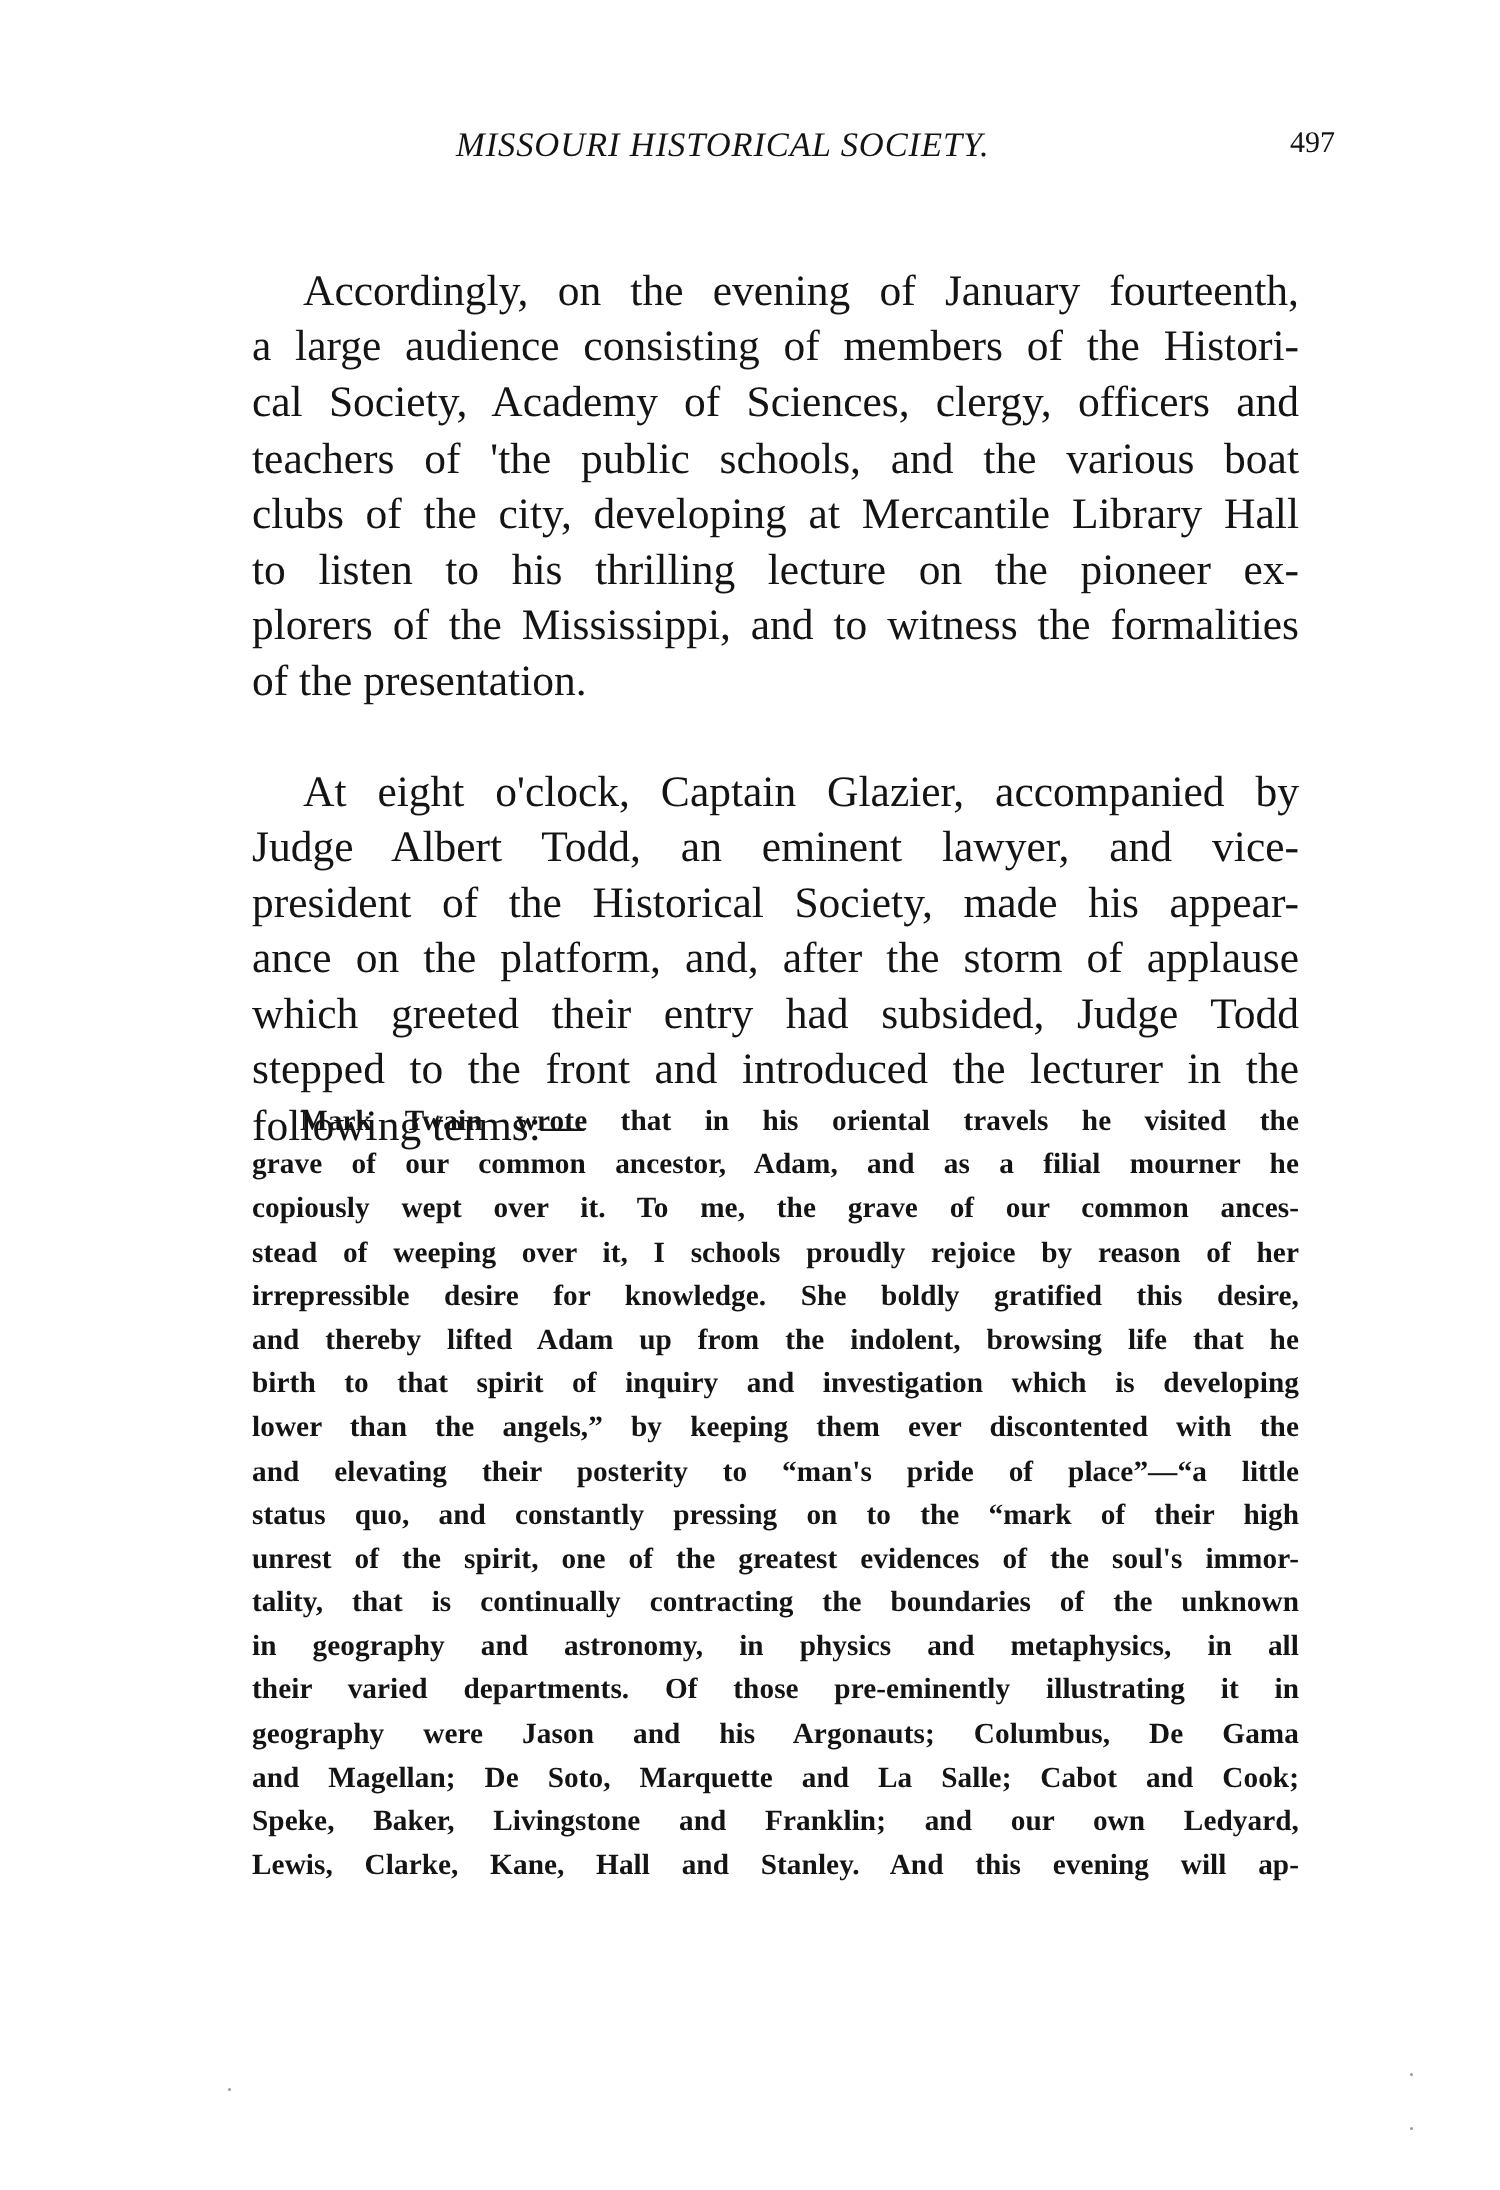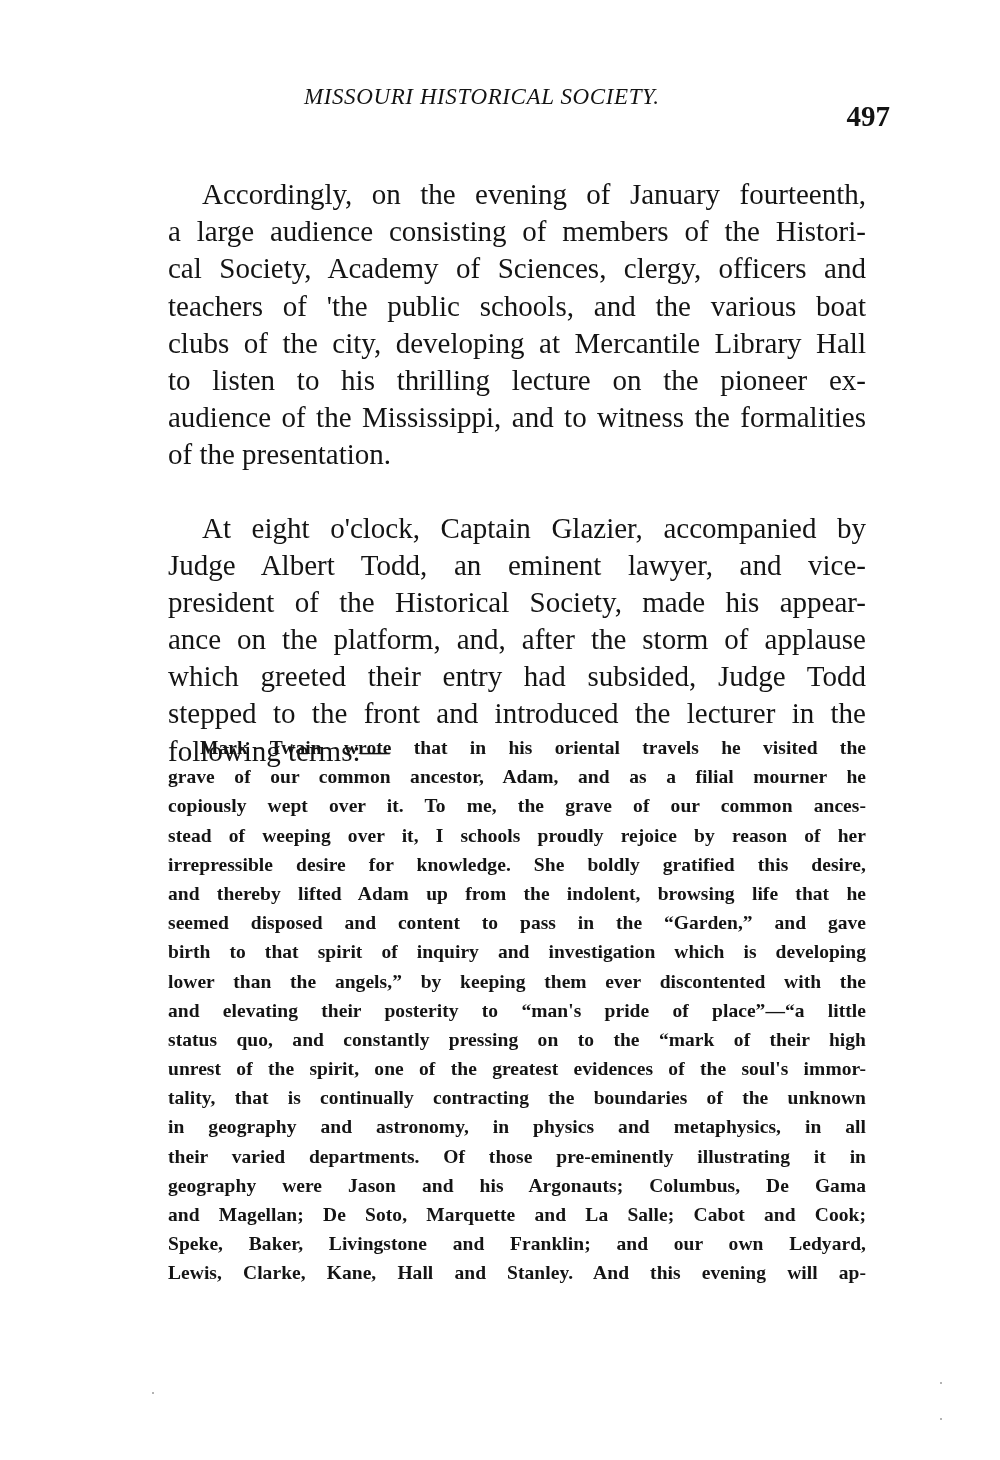--- a/index.html
+++ b/index.html
@@ -1,20 +1,20 @@
 <!DOCTYPE html>
 <html><head>
 <meta charset="utf-8">
 <style>
   html, body { margin: 0; padding: 0; background: #ffffff; }
   body { width: 1000px; height: 1460px; position: relative; overflow: hidden; color: #141414; }
   .page { position: absolute; left: 0; top: 0; width: 1000px; height: 1460px; }
   .running-head { position: absolute; top: 84px; left: 288px; width: 586px; height: 36px; font-family: "Liberation Serif", "DejaVu Serif", serif; margin-left: 16px; }
   .rh-title { position: absolute; left: 0; top: 0; font-style: italic; font-size: 23px; letter-spacing: 0.6px; font-weight: normal; }
-  .rh-num { position: absolute; right: 0; top: 16px; font-size: 29px; font-weight: bold; }
+  .rh-num { position: absolute; right: 0; top: 0; font-size: 20px; font-weight: normal; }
   .body-block { position: absolute; left: 168px; width: 698px; font-family: "Liberation Serif", "DejaVu Serif", serif; }
   .main-text { top: 140px; }
   .line { display: block; white-space: nowrap; text-align: justify; text-align-last: justify; }
   .main-text .line { font-size: 29px; height: 37.2px; line-height: 37.2px; }
   .main-text .line.indent { padding-left: 34px; margin-top: 36px; }
   .main-text .line.last { text-align-last: left; }
   .quote-text { top: 733px; }
   .quote-text .line { font-size: 19.5px; height: 29.2px; line-height: 29.2px; font-weight: bold; letter-spacing: 0.05px; }
   .quote-text .line.indent { padding-left: 32px; }
   .speck { position: absolute; width: 2px; height: 2px; background: #9a9a9a; border-radius: 1px; }
@@ -29,39 +29,38 @@
     <span class="rh-num">497</span>
   </div>
 
   <div class="body-block main-text">
     <span class="line indent">Accordingly, on the evening of January fourteenth,</span>
     <span class="line">a large audience consisting of members of the Histori-</span>
     <span class="line">cal Society, Academy of Sciences, clergy, officers and</span>
     <span class="line">teachers of 'the public schools, and the various boat</span>
     <span class="line">clubs of the city, developing at Mercantile Library Hall</span>
     <span class="line">to listen to his thrilling lecture on the pioneer ex-</span>
-    <span class="line">audience of the Mississippi, and to witness the formalities</span>
+    <span class="line">plorers of the Mississippi, and to witness the formalities</span>
     <span class="line last">of the presentation.</span>
     <span class="line indent">At eight o'clock, Captain Glazier, accompanied by</span>
     <span class="line">Judge Albert Todd, an eminent lawyer, and vice-</span>
     <span class="line">president of the Historical Society, made his appear-</span>
     <span class="line">ance on the platform, and, after the storm of applause</span>
     <span class="line">which greeted their entry had subsided, Judge Todd</span>
     <span class="line">stepped to the front and introduced the lecturer in the</span>
     <span class="line last">following terms:—</span>
   </div>
 
   <div class="body-block quote-text">
     <span class="line indent">Mark Twain wrote that in his oriental travels he visited the</span>
     <span class="line">grave of our common ancestor, Adam, and as a filial mourner he</span>
     <span class="line">copiously wept over it.  To me, the grave of our common ances-</span>
     <span class="line">stead of weeping over it, I schools proudly rejoice by reason of her</span>
     <span class="line">irrepressible desire for knowledge.  She boldly gratified this desire,</span>
     <span class="line">and thereby lifted Adam up from the indolent, browsing life that he</span>
-    <span class="line">seemed disposed and content to pass in the “Garden,” and gave</span>
     <span class="line">birth to that spirit of inquiry and investigation which is developing</span>
     <span class="line">lower than the angels,” by keeping them ever discontented with the</span>
     <span class="line">and elevating their posterity to “man's pride of place”—“a little</span>
     <span class="line">status quo, and constantly pressing on to the “mark of their high</span>
     <span class="line">unrest of the spirit, one of the greatest evidences of the soul's immor-</span>
     <span class="line">tality, that is continually contracting the boundaries of the unknown</span>
     <span class="line">in geography and astronomy, in physics and metaphysics, in all</span>
     <span class="line">their varied departments.  Of those pre-eminently illustrating it in</span>
     <span class="line">geography were Jason and his Argonauts; Columbus, De Gama</span>
     <span class="line">and Magellan; De Soto, Marquette and La Salle; Cabot and Cook;</span>

